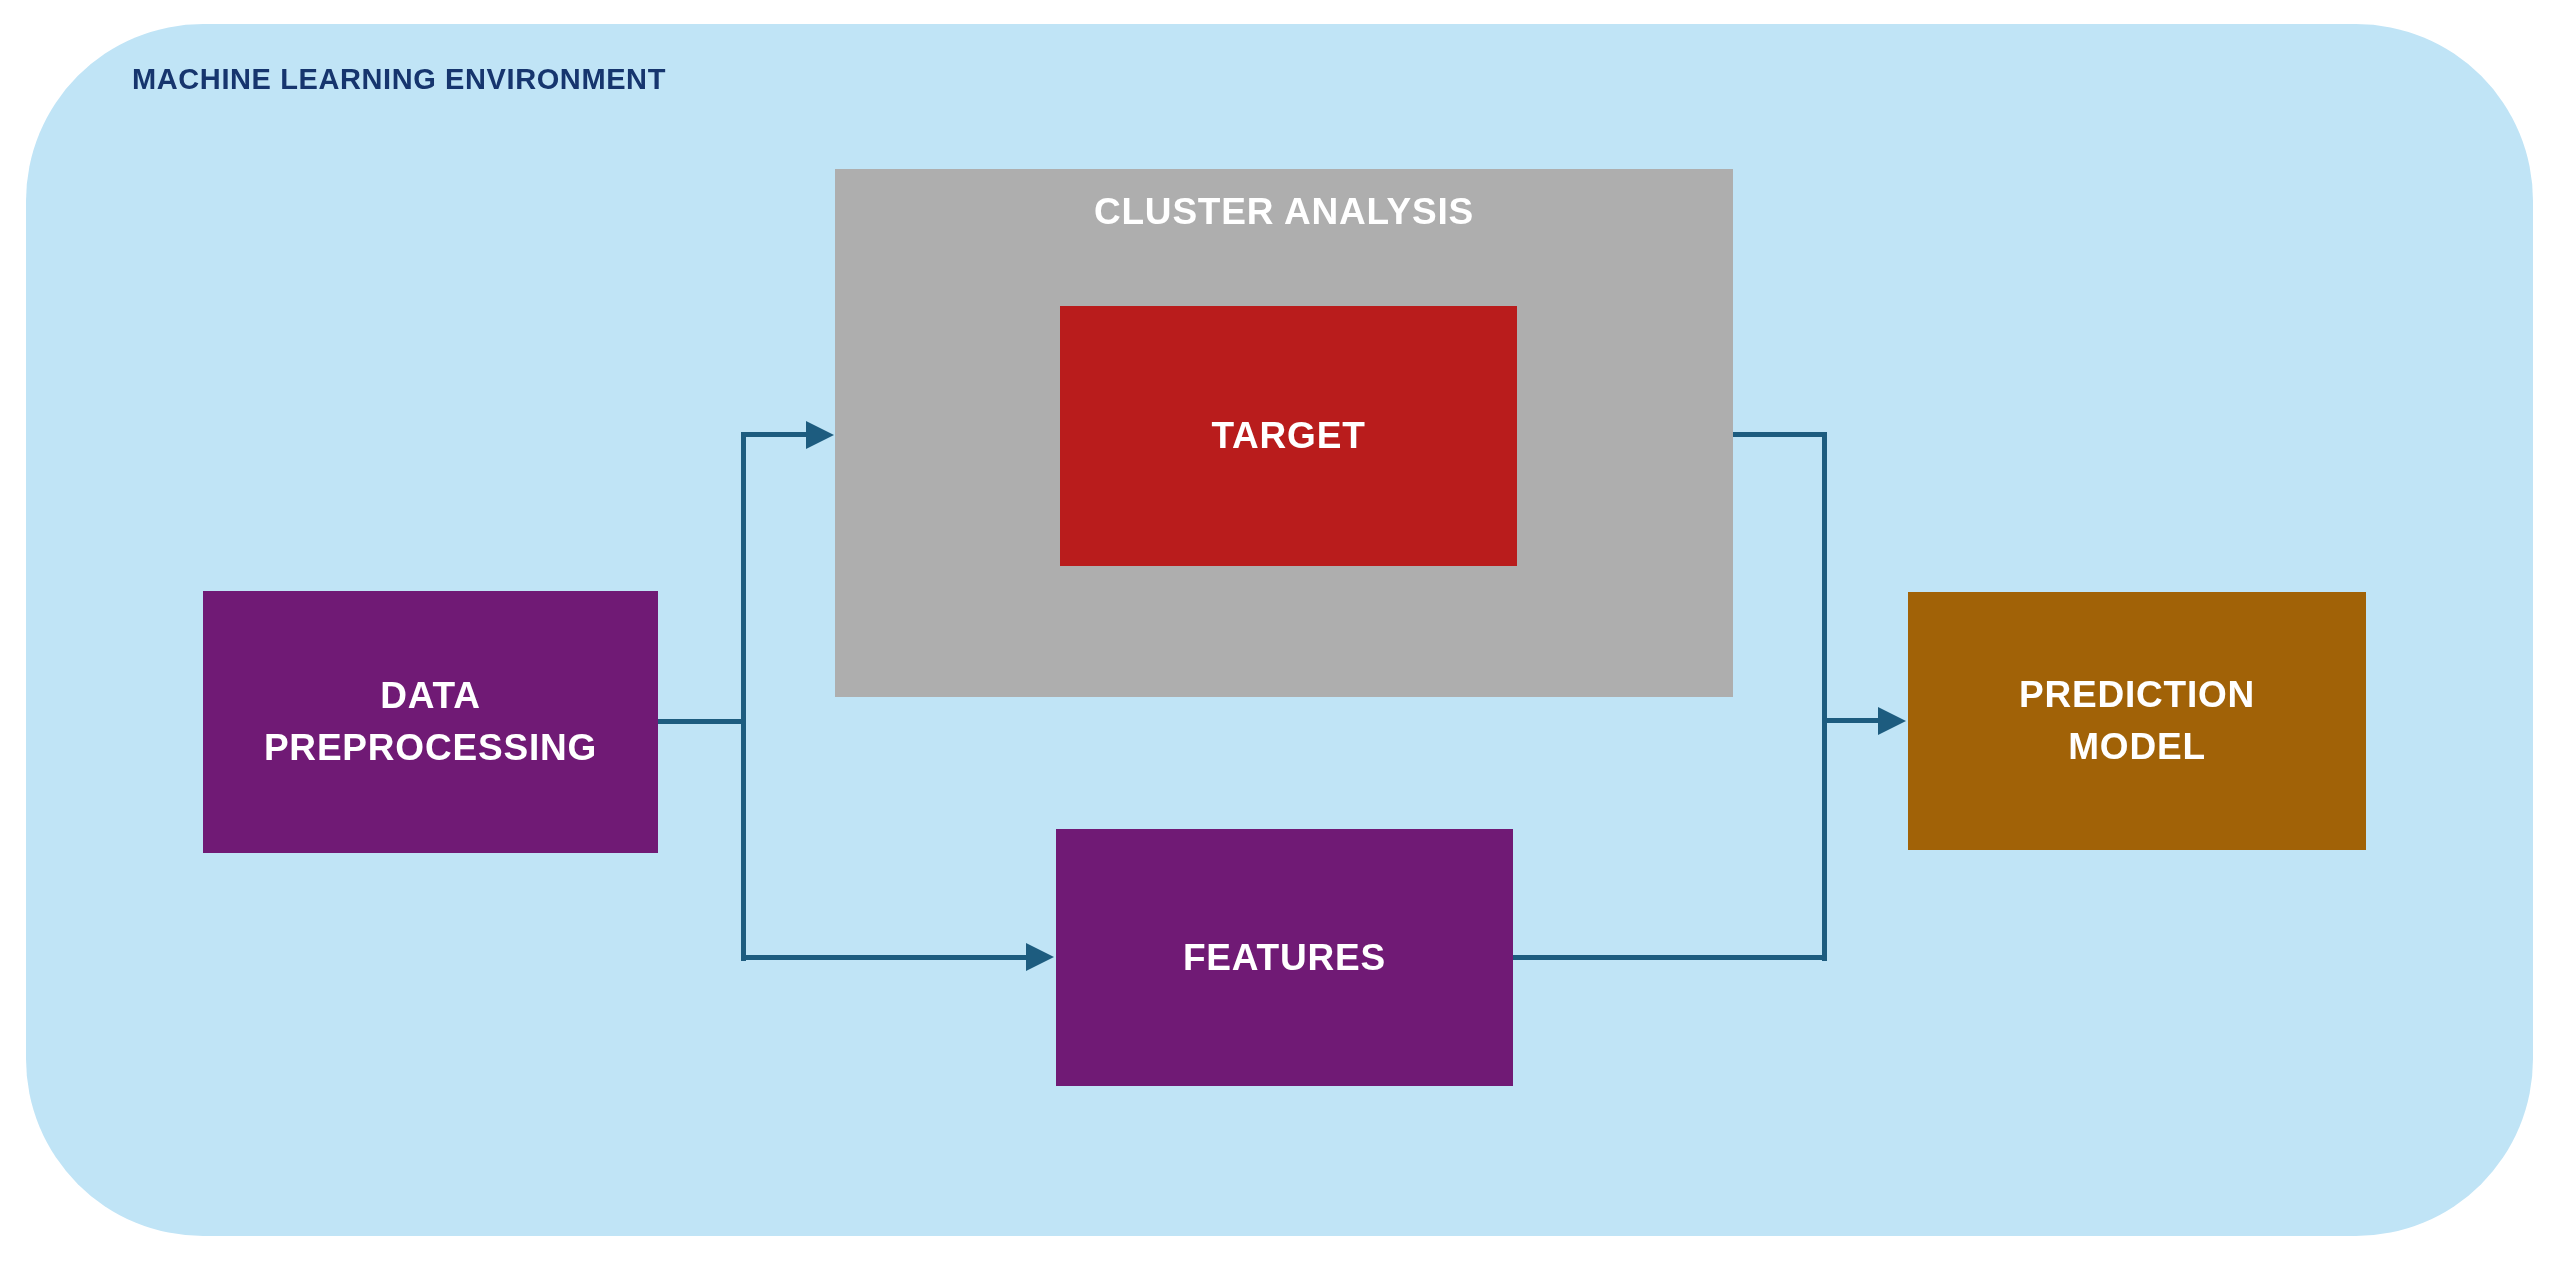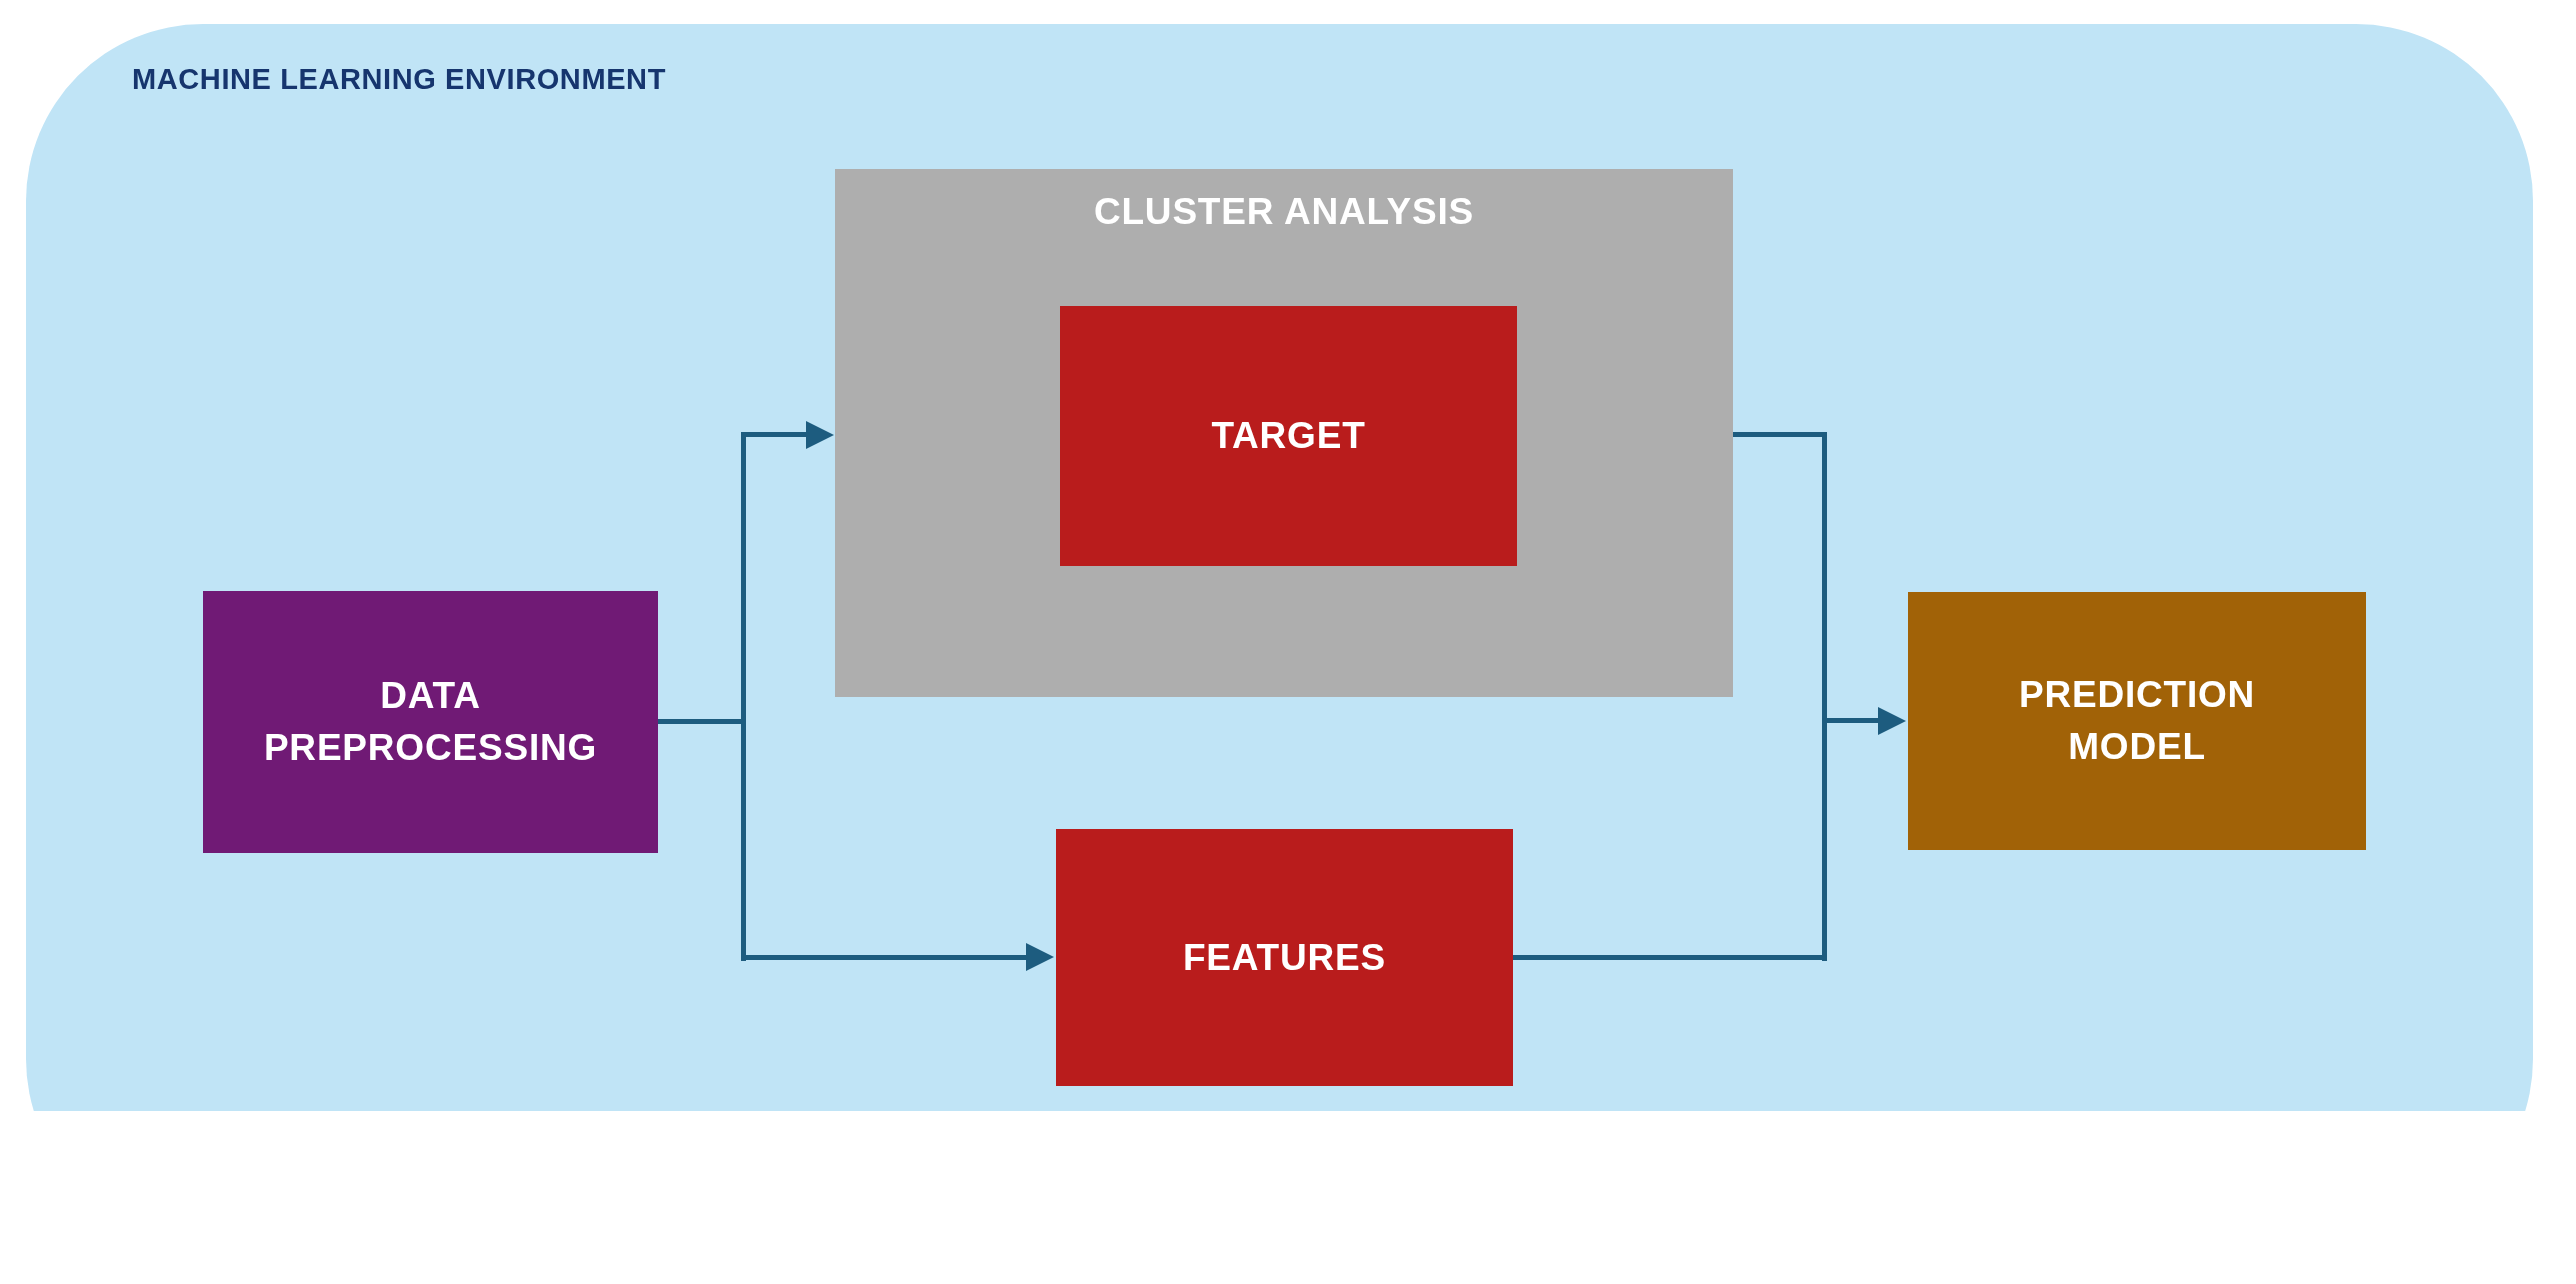--- a/index.html
+++ b/index.html
@@ -1,19 +1,19 @@
 <!DOCTYPE html>
 <html style="font-size:12.6px"><head>
 <meta charset="utf-8">
 <style>
   html, body { margin: 0; padding: 0; background: #ffffff; }
   .canvas {
     position: relative;
     width: 2576px;
-    height: 1111px;
+    height: 1284px;
     background: #ffffff;
     overflow: hidden;
     font-family: "Liberation Sans", "DejaVu Sans", sans-serif;
   }
   .env-panel {
     position: absolute;
     left: 26px; top: 23.6px;
     width: 2507px; height: 1212px;
     border-radius: 177px;
     background: #c0e4f6;
@@ -100,21 +100,21 @@
 
   <div class="node node-target" style="background-color: #b91c1c;">
     <div class="node-label">TARGET</div>
   </div>
 
   <div class="node node-preprocessing" style="background-color: #701a75;">
     <div class="node-label">DATA
 PREPROCESSING</div>
   </div>
 
-  <div class="node node-features" style="background-color: #b91c1c;">
+  <div class="node node-features" style="background-color: #701a75;">
     <div class="node-label">FEATURES</div>
   </div>
 
   <div class="node node-prediction" style="background-color: #a16207;">
     <div class="node-label">PREDICTION
 MODEL</div>
   </div>
 
 </div>
 

